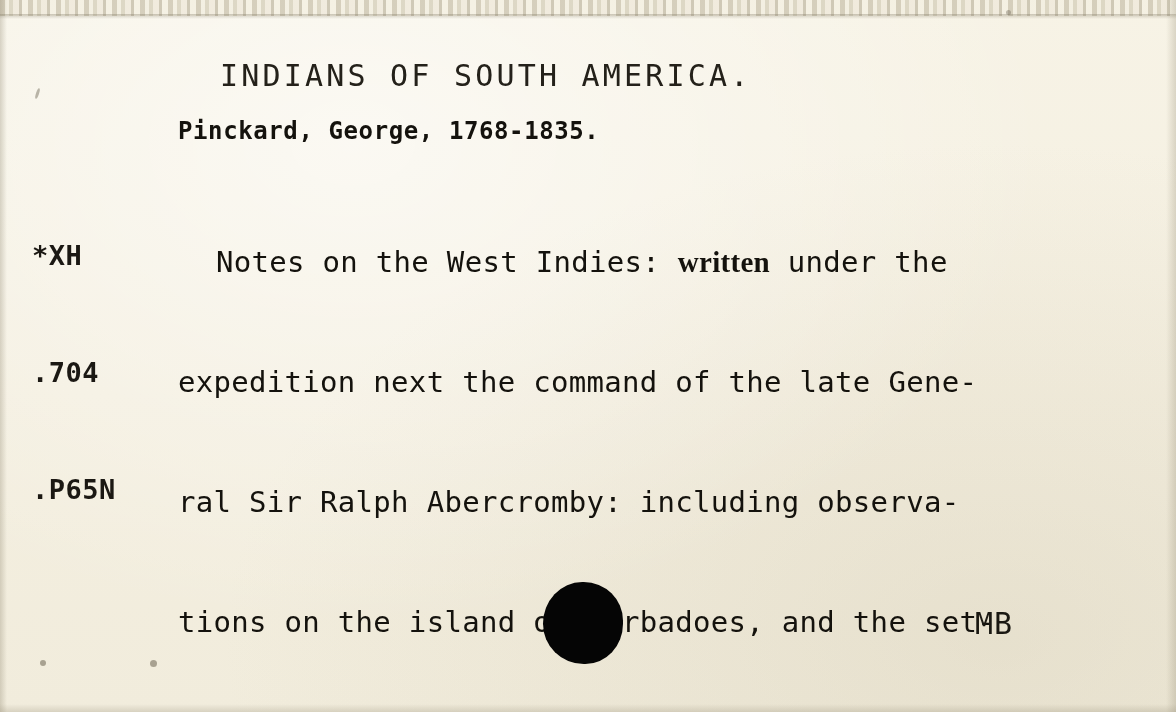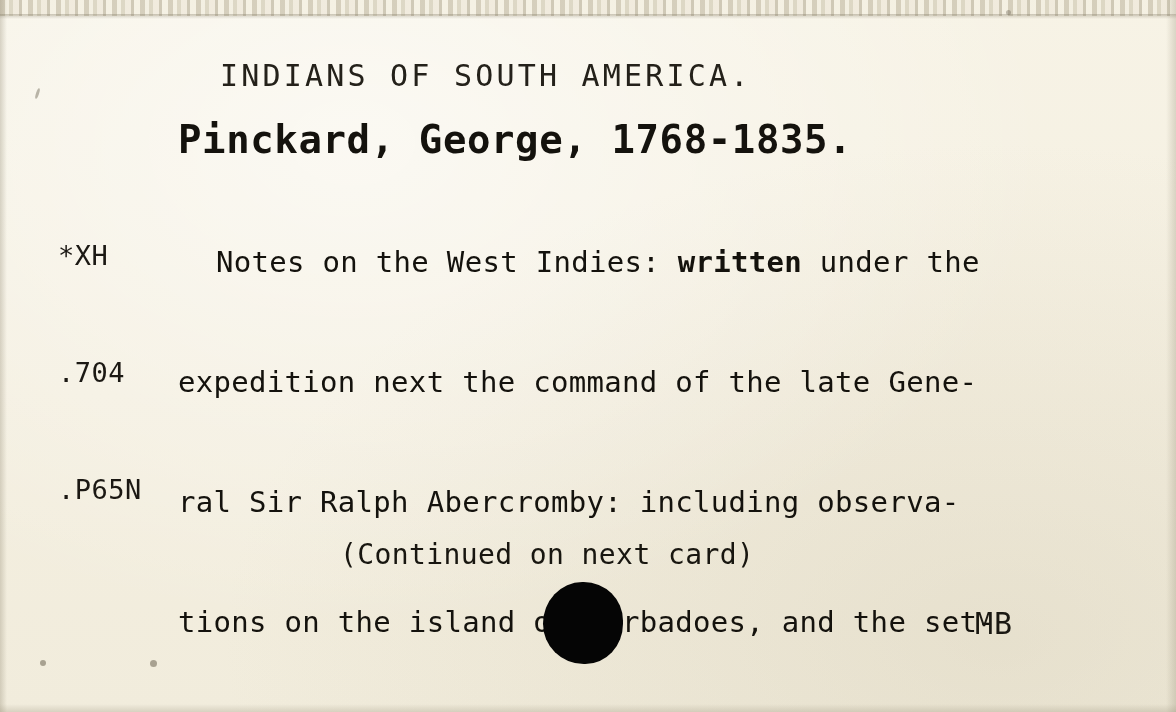--- a/index.html
+++ b/index.html
@@ -87,36 +87,37 @@
     position: absolute;
     left: 220px;
     top: 58px;
     font-size: 30px;
     letter-spacing: 3.2px;
     color: #24211a;
   }
 
   #call-number {
     position: absolute;
-    left: 58px;
+    left: 32px;
     top: 158px;
     font-size: 27px;
     line-height: 39px;
     color: #1b1813;
     letter-spacing: 0.5px;
+    font-weight: bold;
   }
   #call-number div {
     white-space: pre;
   }
 
   #author-line {
     position: absolute;
     left: 178px;
     top: 117px;
-    font-size: 39px;
+    font-size: 24px;
     font-weight: bold;
     letter-spacing: 0.6px;
     color: #14120d;
   }
 
   #body-block {
     position: absolute;
     left: 178px;
     top: 162px;
     width: 920px;
@@ -125,21 +126,21 @@
     color: #14120d;
     letter-spacing: 0.3px;
   }
   #body-block .line {
     white-space: pre;
     height: 40px;
   }
   #body-block .line.first {
     text-indent: 38px;
   }
-  .bold-seg { font-weight: bold; }
+  .bold-seg { font-weight: bold; font-family: Liberation Serif, serif; }
 
   #continued {
     position: absolute;
     left: 340px;
     top: 538px;
     font-size: 28px;
     letter-spacing: 0.4px;
     color: #181610;
   }
 
@@ -206,19 +207,18 @@
     <div class="line">expedition next the command of the late Gene-</div>
     <div class="line">ral Sir Ralph Abercromby: including observa-</div>
     <div class="line">tions on the island of Barbadoes, and the set-</div>
     
     
     
     
     
   </div>
 
-  <div class="typed" id="continued">(Continued on next card)</div>
 
   <div id="ink-blot"></div>
 
   <div class="typed" id="mb-stamp">MB</div>
 
 </div>
 
 </body></html>

